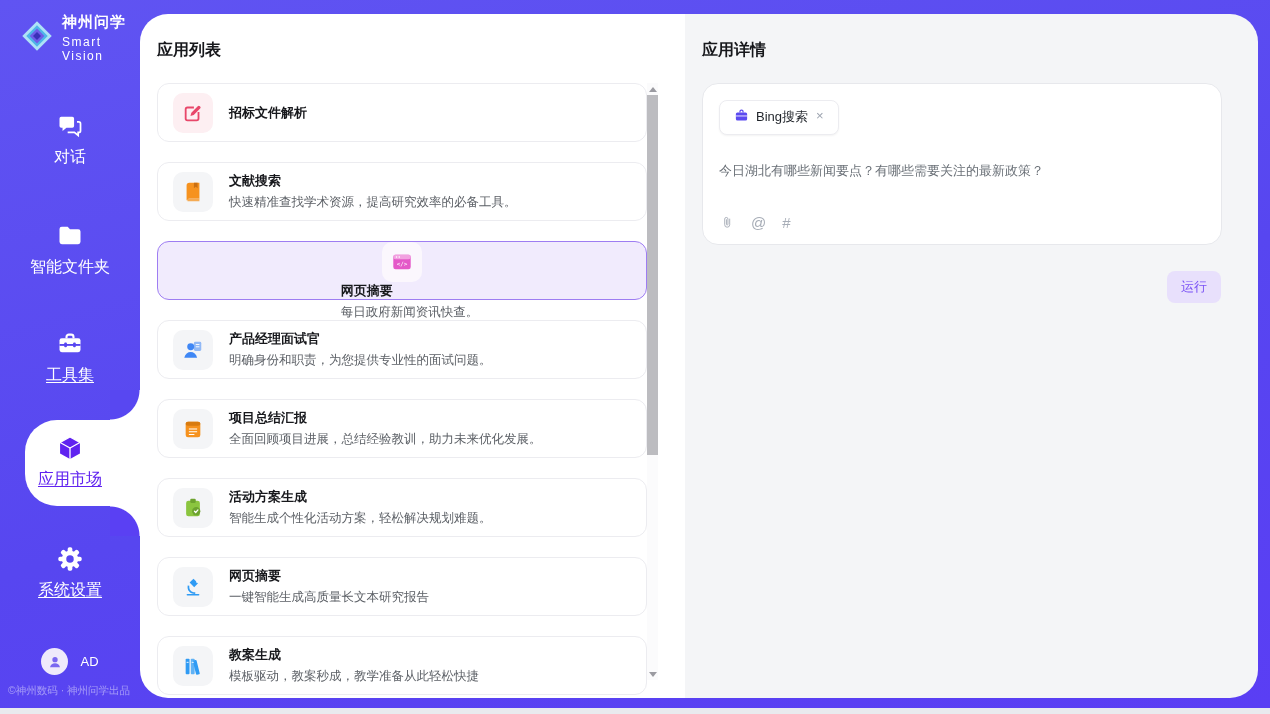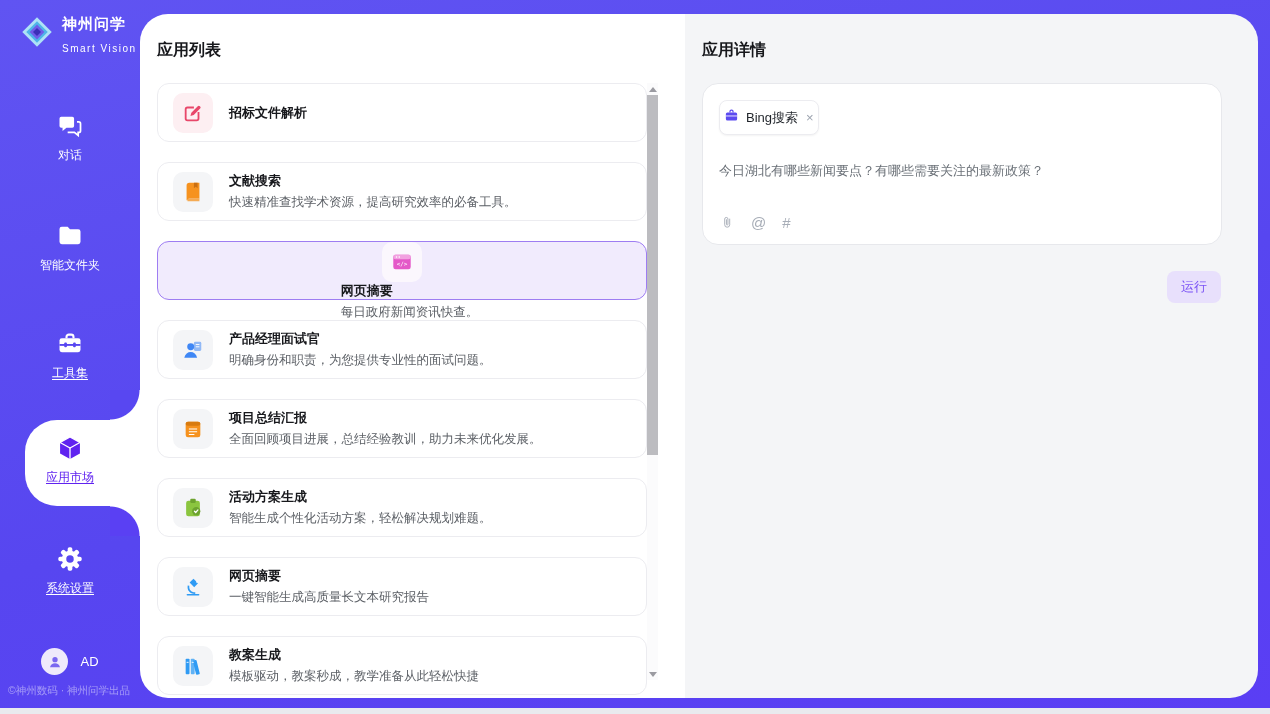--- a/index.html
+++ b/index.html
@@ -7,25 +7,25 @@
     font-family:"Liberation Sans","DejaVu Sans",sans-serif; background:#e9eaee; }
 
   .frame { position:absolute; left:0; top:0; width:1270px; height:708px;
     background:linear-gradient(165deg,#6054f2 0%,#5746f0 55%,#5a3ef4 100%); }
 
   
   .sidebar { position:absolute; left:0; top:0; width:140px; height:544px; }
   .brand { position:absolute; left:18px; top:13px; display:flex; align-items:center; }
   .brand-text { margin-left:6px; color:#fff; }
   .brand-name { font-size:15px; font-weight:bold; letter-spacing:1px; }
-  .brand-sub { font-size:10px; letter-spacing:1.5px; margin-top:9px; }
+  .brand-sub { font-size:12px; letter-spacing:1.5px; margin-top:3px; }
 
   .nav-item { position:absolute; left:0; width:140px; text-align:center; color:#fff; cursor:pointer; }
   .nav-item svg { width:28px; height:28px; display:block; margin:0 auto; }
-  .nav-label { display:block; font-size:12px; margin-top:7px; }
+  .nav-label { display:block; font-size:16px; margin-top:7px; }
   .nav-label.u { text-decoration:underline; text-underline-offset:2px; }
   .nav-item.active { color:#6023f0; }
 
   .nav-bump { position:absolute; left:25px; top:420px; width:115px; height:86px;
     background:#fff; border-radius:32px 0 0 32px; }
   .fillet { position:absolute; left:110px; width:30px; height:30px; }
   .fillet.t { top:390px; background:radial-gradient(circle 30px at 0 0,#5847f1 29px,#fff 30px); }
   .fillet.b { top:506px; background:radial-gradient(circle 30px at 0 30px,#5a40f3 29px,#fff 30px); }
 
   .user-row { position:absolute; left:0; top:648px; width:140px; display:flex;
@@ -65,21 +65,21 @@
   .sb-arrow.up { top:0; } .sb-arrow.down { bottom:0; }
   .tri-up { width:0; height:0; border-left:4px solid transparent;
     border-right:4px solid transparent; border-bottom:5px solid #9b9ba1; }
   .tri-down { width:0; height:0; border-left:4px solid transparent;
     border-right:4px solid transparent; border-top:5px solid #9b9ba1; }
   .sb-thumb { position:absolute; left:0; top:12px; width:11px; height:360px; background:#bcbcc0; }
 
   
   .detail-card { position:absolute; left:17px; top:69px; width:520px; height:162px;
     background:#fff; border:1px solid #e7e8ec; border-radius:16px; padding:16px; }
-  .chip { display:inline-flex; align-items:center; padding:7px 4px;
+  .chip { display:inline-flex; align-items:flex-start; padding:7px 14px;
     border:1px solid #ececf0; border-radius:8px; background:#fff;
     box-shadow:0 1px 2px rgba(0,0,0,0.05); }
   .chip svg { width:15px; height:15px; margin-right:7px; }
   .chip-label { font-size:13px; color:#1f2329; }
   .chip-close { font-size:13px; color:#9ca3af; margin-left:8px; cursor:pointer; }
   .prompt { margin-top:26px; font-size:13px; color:#6a7077; line-height:1.5; }
   .tool-row { position:absolute; left:17px; bottom:13px; display:flex;
     align-items:center; gap:16px; color:#a7adb7; }
   .tool-row .glyph { font-size:15px; cursor:pointer; }
   .tool-row svg { width:15px; height:15px; display:block; cursor:pointer; }

